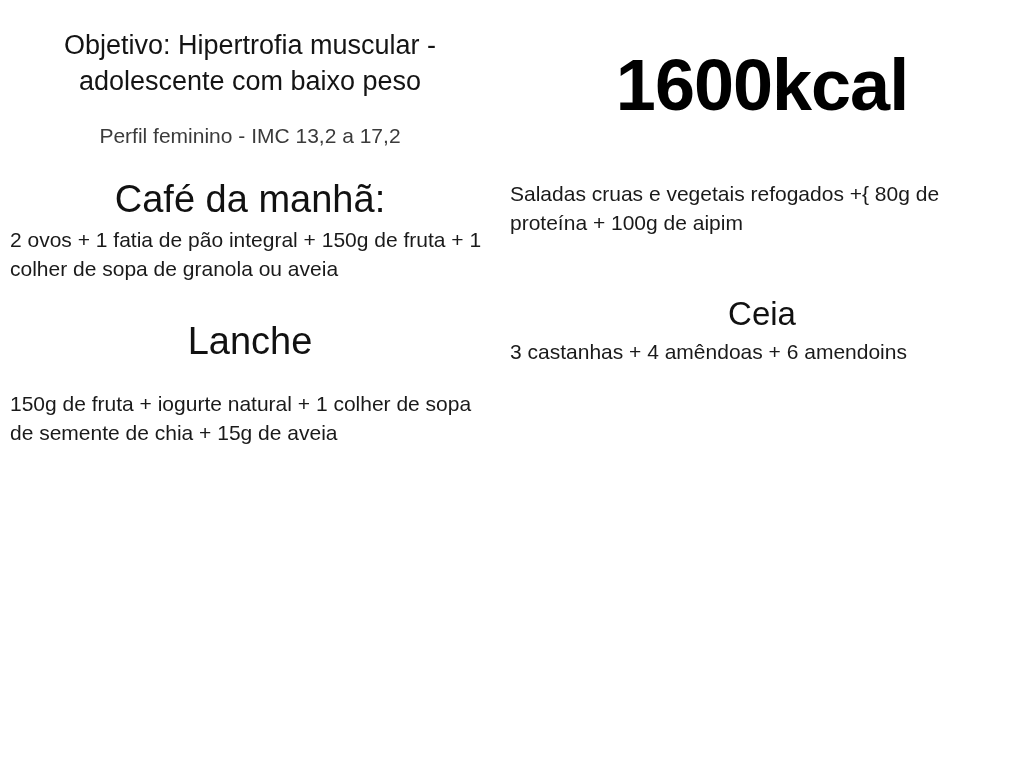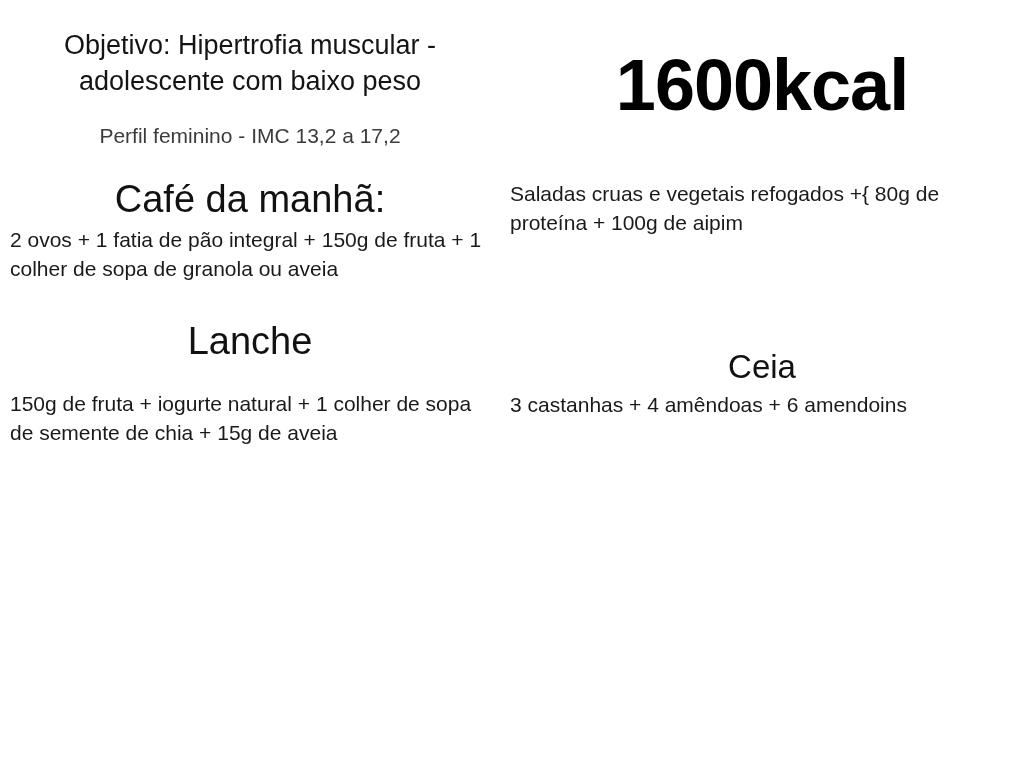--- a/index.html
+++ b/index.html
@@ -85,21 +85,21 @@
   }
 
   
   .m-breakfast { margin-top: 26px; }
   .m-lunch     { margin-top: 30px; }
   .m-snack     { margin-top: 34px; }
   .m-snack .meal-body { margin-top: 26px; }
 
   
   .m-dinner { margin-top: 56px; }
-  .m-supper { margin-top: 109px; }
+  .m-supper { margin-top: 56px; }
 
   .meal-title-breakfast { font-size: 38px; }
   .meal-title-lunch     { font-size: 33px; }
   .meal-title-snack     { font-size: 38px; }
   .meal-title-dinner    { font-size: 33px; }
   .meal-title-supper    { font-size: 33px; }
 </style>
 </head>
 <body>
 

